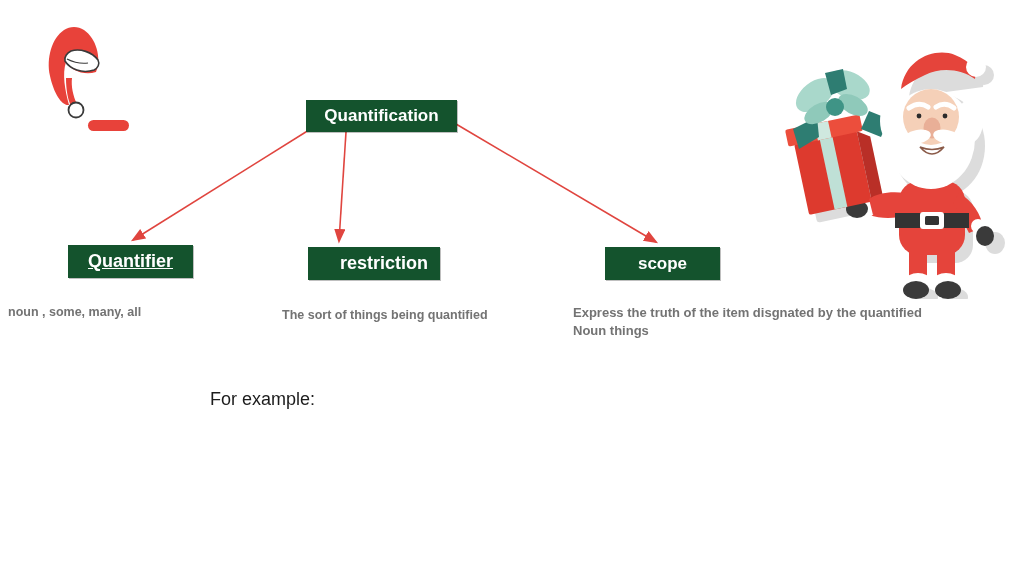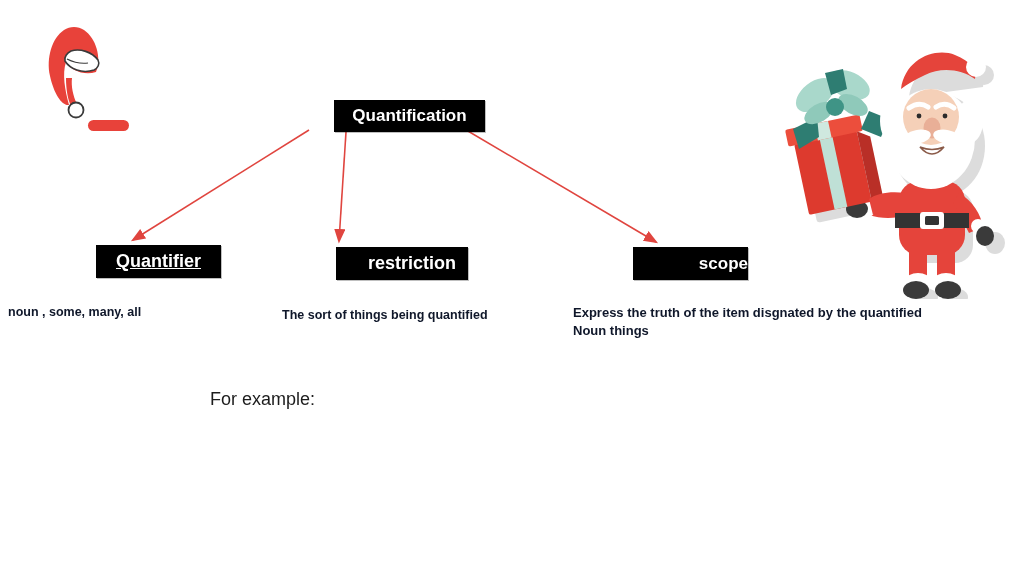--- a/index.html
+++ b/index.html
@@ -10,41 +10,40 @@
     height: 576px;
     background: #ffffff;
     font-family: "Liberation Sans", sans-serif;
     overflow: hidden;
     color: #1a1a1a;
   }
 
   
   .node-box {
     position: absolute;
-    background: #000000;
+    background: #14532d;
     color: #ffffff;
     font-weight: bold;
     display: flex;
     align-items: center;
     justify-content: center;
     text-align: center;
     box-shadow: 1px 1px 0 rgba(0,0,0,0.25);
-    margin-left: 28px;
   }
   #box-quantification { left: 306px; top: 100px; width: 151px; height: 32px; font-size: 17px; }
   #box-quantifier     { left: 68px;  top: 245px; width: 125px; height: 33px; font-size: 18px; text-decoration: underline; }
   #box-restriction    { left: 308px; top: 247px; width: 132px; height: 33px; font-size: 18px; padding-left: 20px; }
-  #box-scope          { left: 605px; top: 247px; width: 115px; height: 33px; font-size: 17px; justify-content: flex-end; }
+  #box-scope          { left: 605px; top: 247px; width: 115px; height: 33px; font-size: 17px; }
 
   
   .desc {
     position: absolute;
     font-weight: bold;
     font-size: 12.5px;
-    color: #0f172a;
+    color: #737373;
     line-height: 18px;
     white-space: nowrap;
   }
   #desc-quantifier  { left: 8px;   top: 303px; }
   #desc-restriction { left: 282px; top: 306px; }
   #desc-scope       { left: 573px; top: 304px; font-size: 13px; white-space: normal; width: 420px; }
   #desc-scope .dline { white-space: nowrap; }
 
   
   #example {

